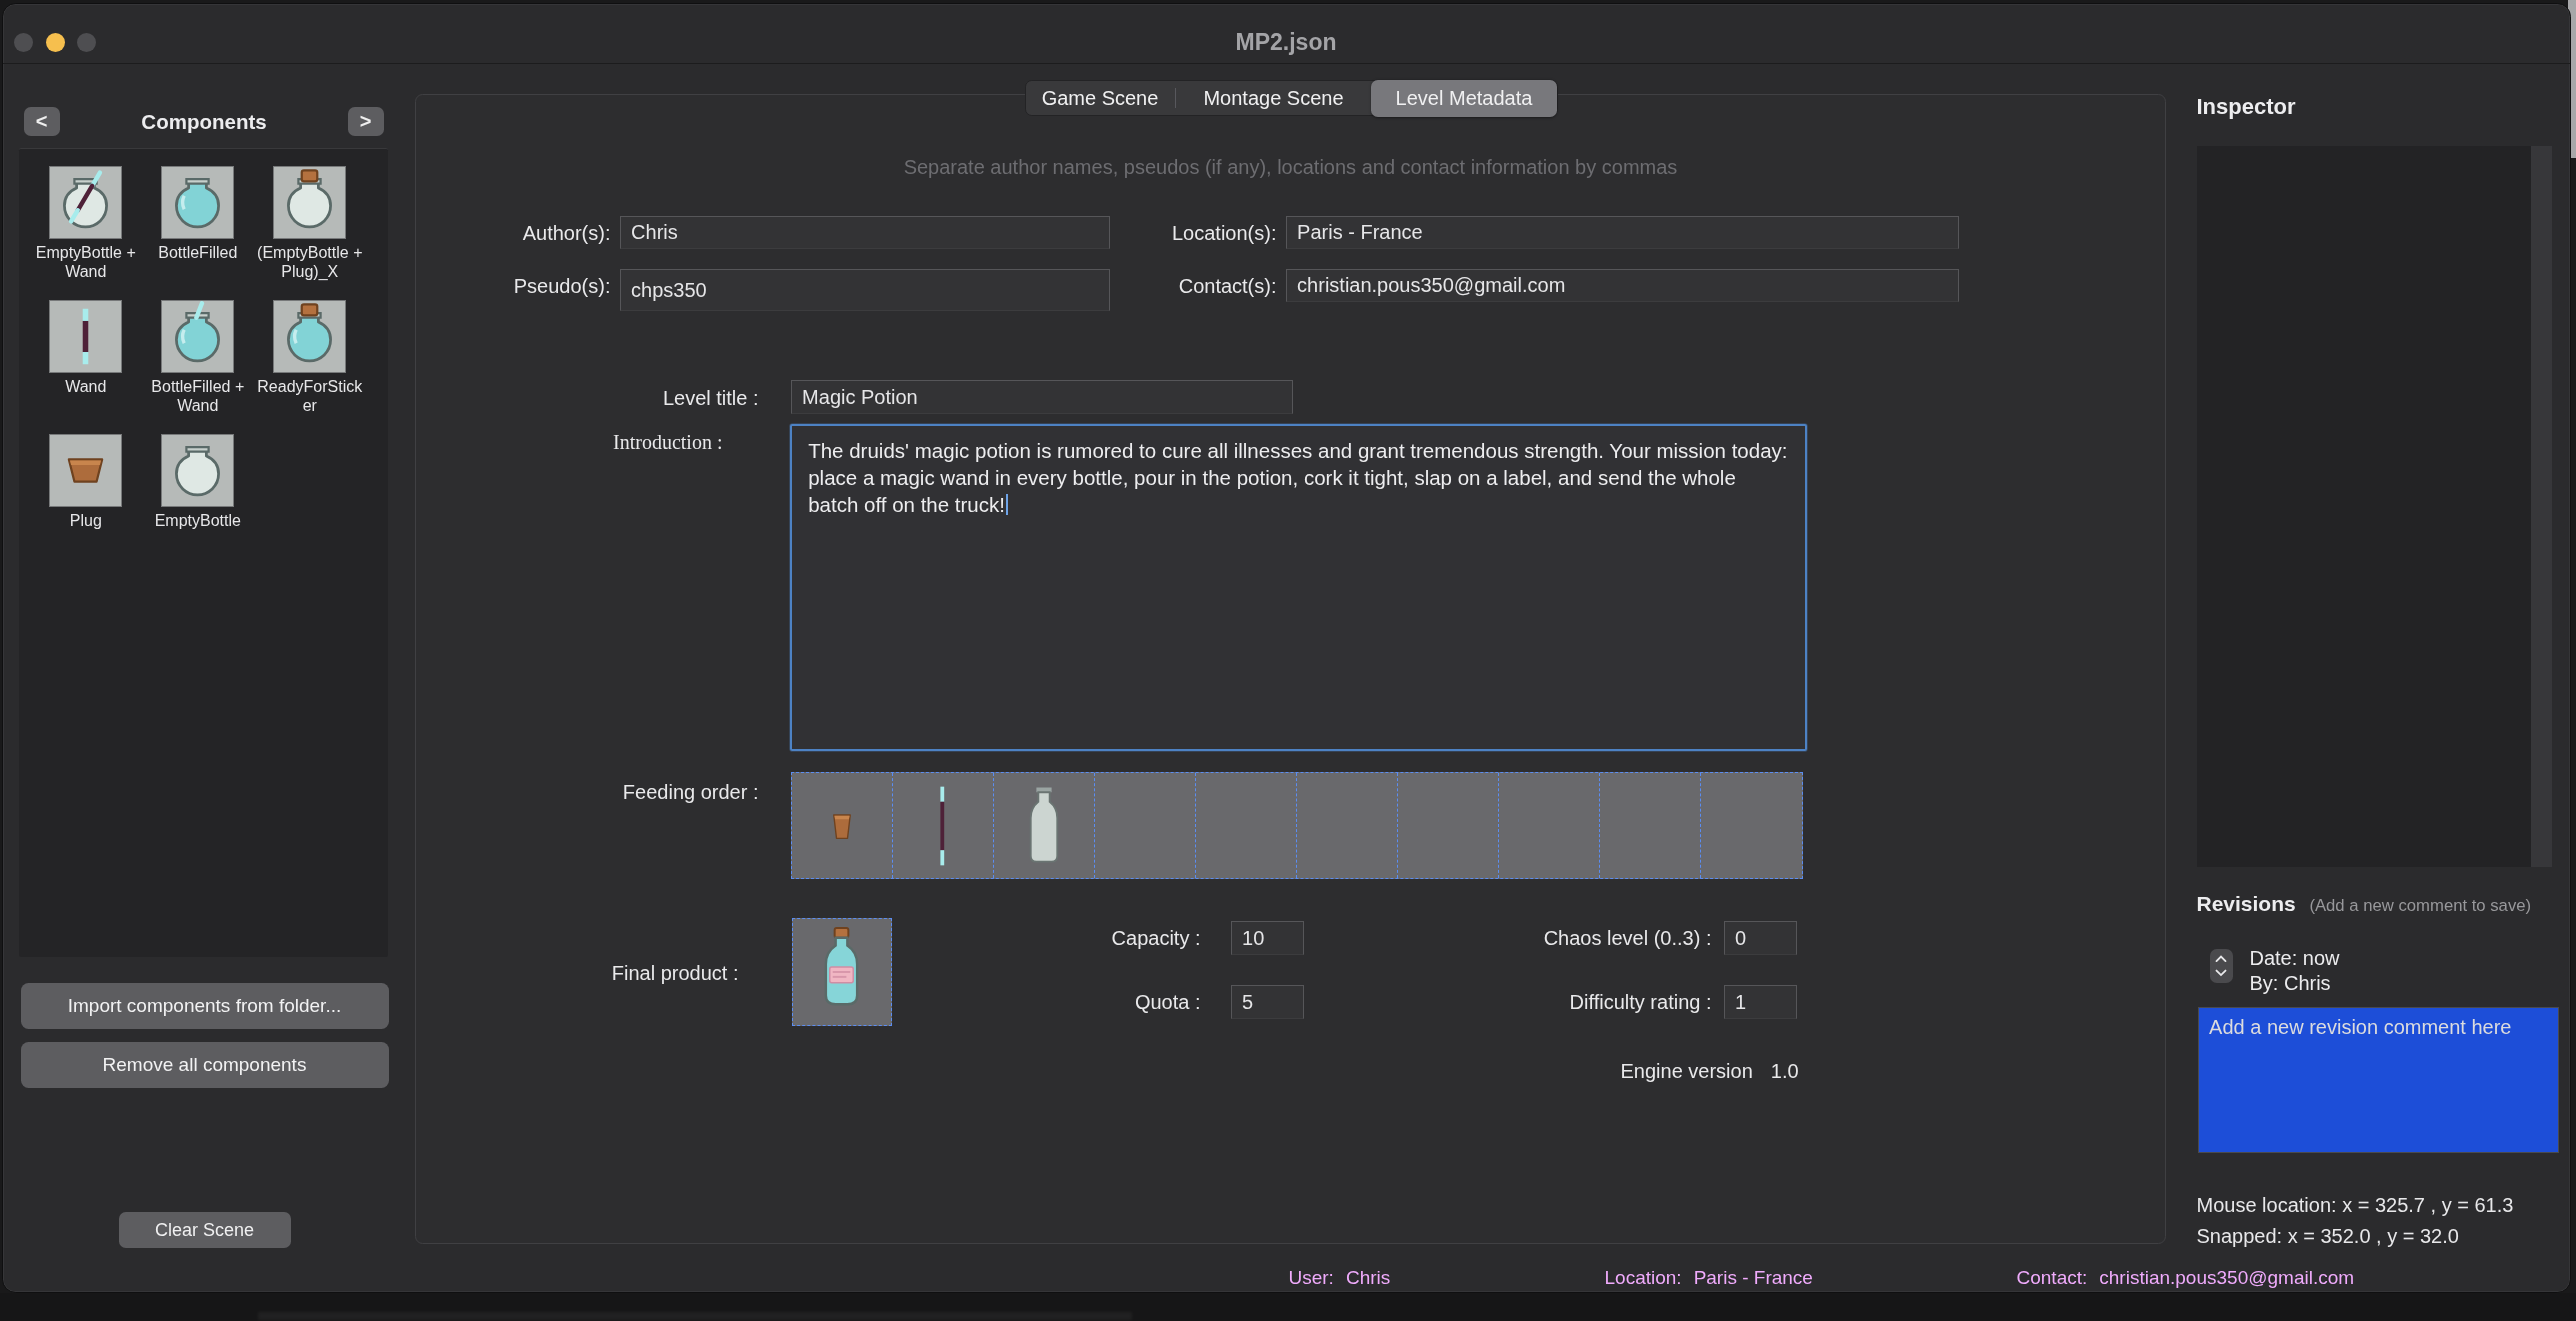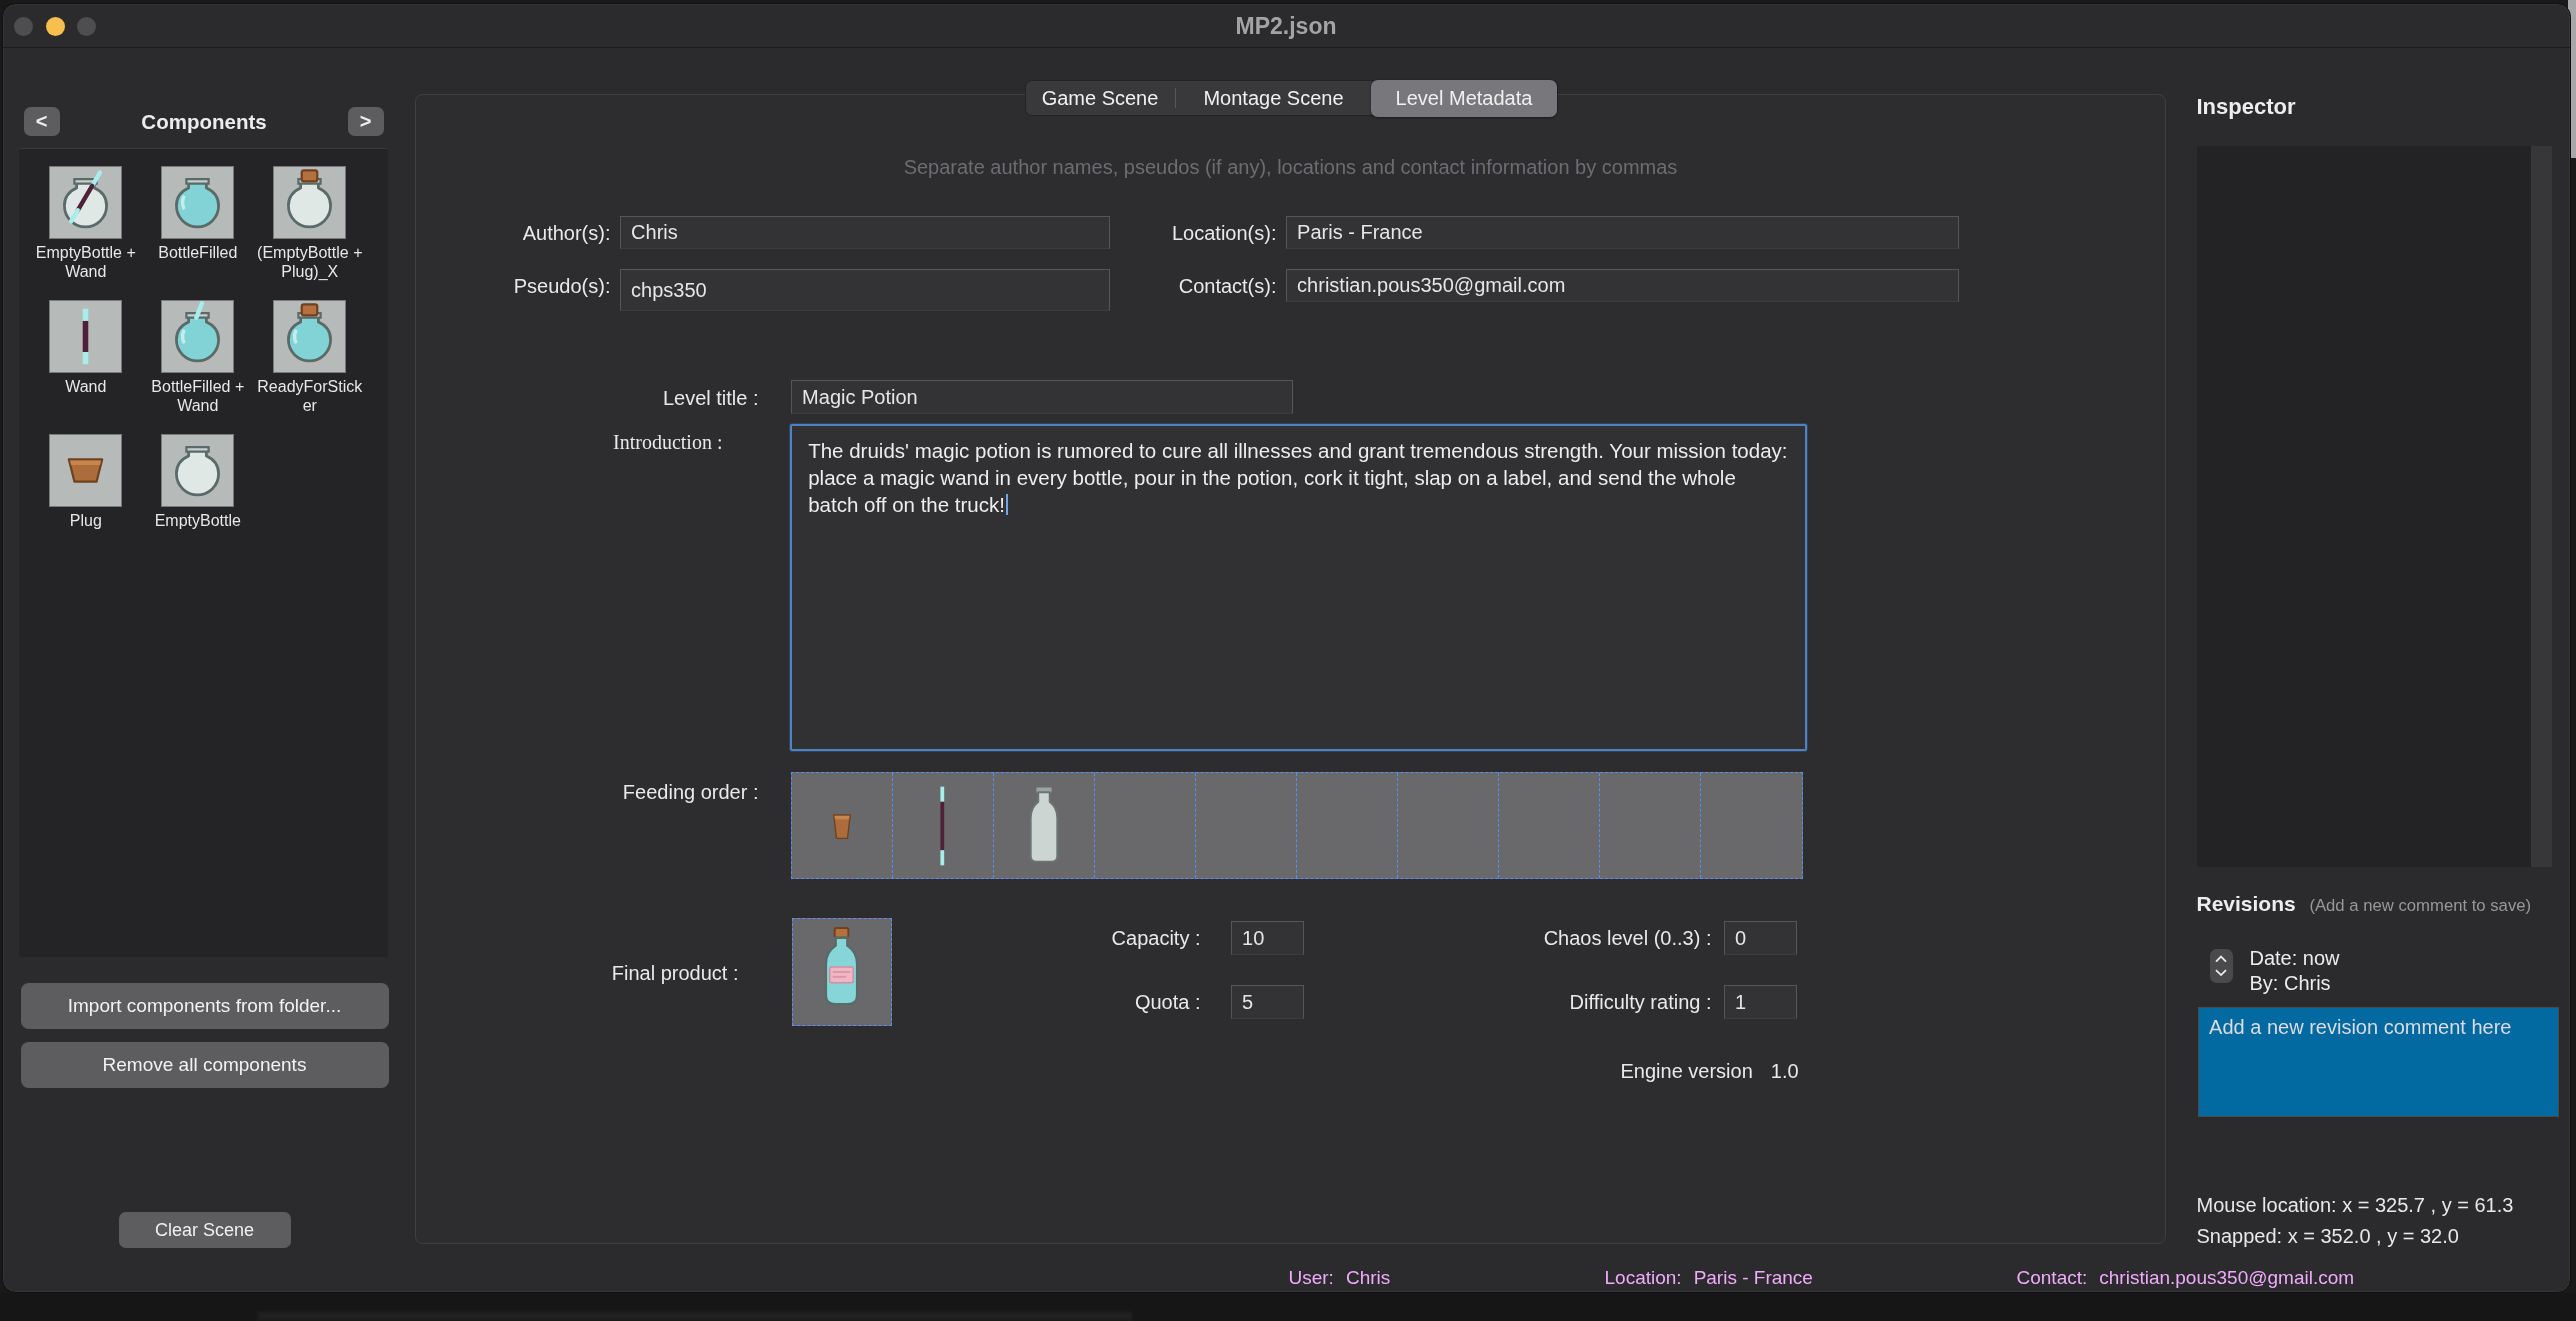--- a/index.html
+++ b/index.html
@@ -10,21 +10,21 @@
   
   #backdrop-right { left:2568px; top:0; width:8.4px; height:158px; background:#a7a7a9; }
   #backdrop-bottom { left:0; top:1293px; width:2576px; height:29px; background:#161617; }
   #cut-text-hint { left:258px; top:1312px; width:874px; height:7.6px; background:#2c2c2d; filter:blur(1.5px); opacity:.5; }
 
   
   #window { left:1.5px; top:3px; width:2569px; height:1290px; background:#2b2b2d;
             border-radius:13.7px; border:0.8px solid #0f0f10; box-shadow:0 0 0 0.8px #3a3a3c inset; }
 
   
-  #titlebar { left:0; top:0; width:100%; height:44px; border-bottom:0.8px solid #1c1c1d; }
+  #titlebar { left:0; top:16px; width:100%; height:44px; border-bottom:0.8px solid #1c1c1d; }
   #window-title { left:0; top:9px; width:100%; text-align:center; font-size:23px; font-weight:bold; color:#a4a4a7; }
   .light { top:13px; width:19px; height:19px; border-radius:50%; }
   #light-close { left:11.4px; background:#4e4e51; }
   #light-min { left:43px; background:#f6bf4e; }
   #light-zoom { left:74px; background:#4e4e51; }
 
   
   .nav-btn { top:103px; width:36px; height:29px; background:#5d5d60; border-radius:6.8px;
              color:#efefef; font-size:20px; font-weight:bold; text-align:center; line-height:29px; cursor:default; }
   #components-prev { left:21px; }
@@ -116,21 +116,21 @@
   #inspector-box { left:2194px; top:142px; width:355px; height:721px; background:#232325; }
   #inspector-scrollbar { position:absolute; right:0; top:0; width:21px; height:100%; background:#37373a; }
 
   #revisions-header { left:2194px; top:888px; display:flex; align-items:baseline; gap:13.7px; }
   #revisions-title { font-size:21px; font-weight:bold; color:#ededef; }
   #revisions-hint { font-size:16.7px; color:#98989b; }
   #revision-stepper { left:2207px; top:945px; width:23px; height:34px; background:#4a4a4d;
                       border-radius:6.8px; display:flex; flex-direction:column; align-items:center; justify-content:space-evenly; }
   #revision-date { left:2247px; top:943px; font-size:20px; color:#ececee; }
   #revision-by   { left:2247px; top:968px; font-size:20px; color:#ececee; }
-  #revision-comment-box { left:2195px; top:1003px; width:361px; height:110px; background:#0369a1;
+  #revision-comment-box { left:2195px; top:1003px; width:361px; height:146px; background:#1d4ed8;
                           border:0.8px solid #4a4a4d; padding:7.6px 10.6px; font-size:20px; color:#dcdcde; }
 
   #mouse-line   { left:2194px; top:1190px; font-size:20px; color:#e8e8ea; }
   #snapped-line { left:2194px; top:1221px; font-size:20px; color:#e8e8ea; }
 
   
   .statusbar-item { top:1263px; font-size:19px; color:#f0abfc; display:flex; gap:12px; }
   #status-user { left:1286px; }
   #status-location { left:1602px; }
   #status-contact { left:2014px; }

